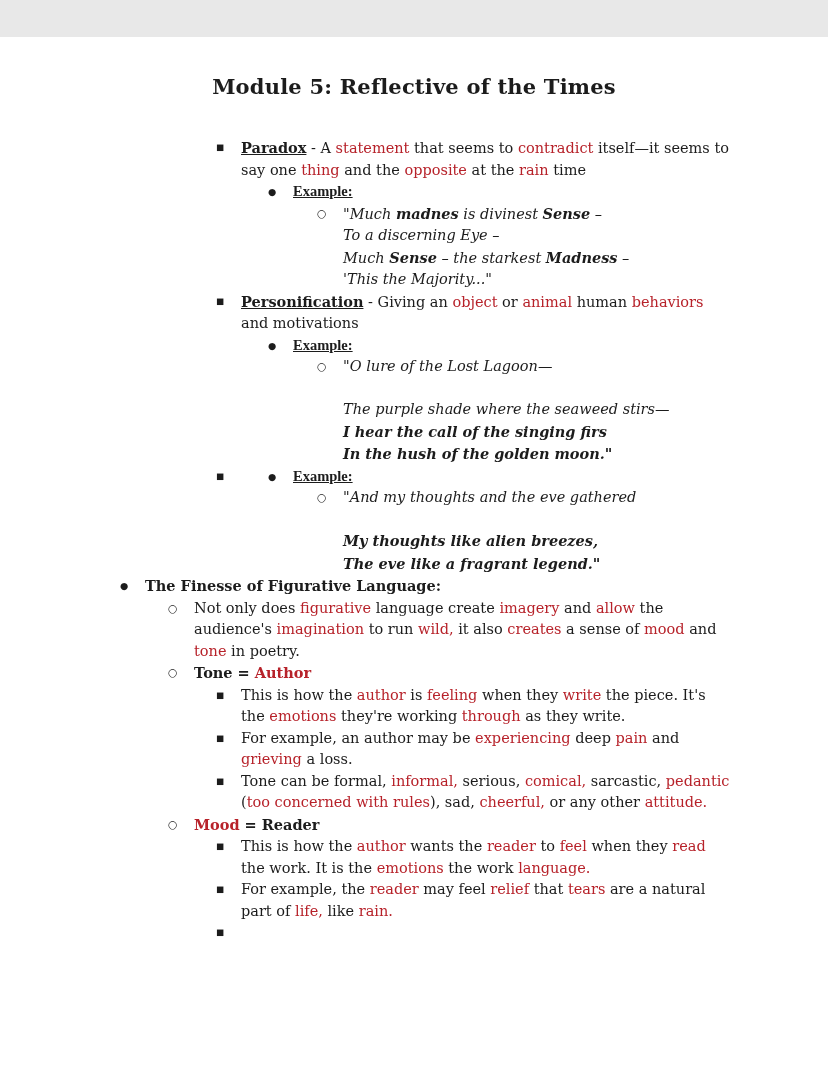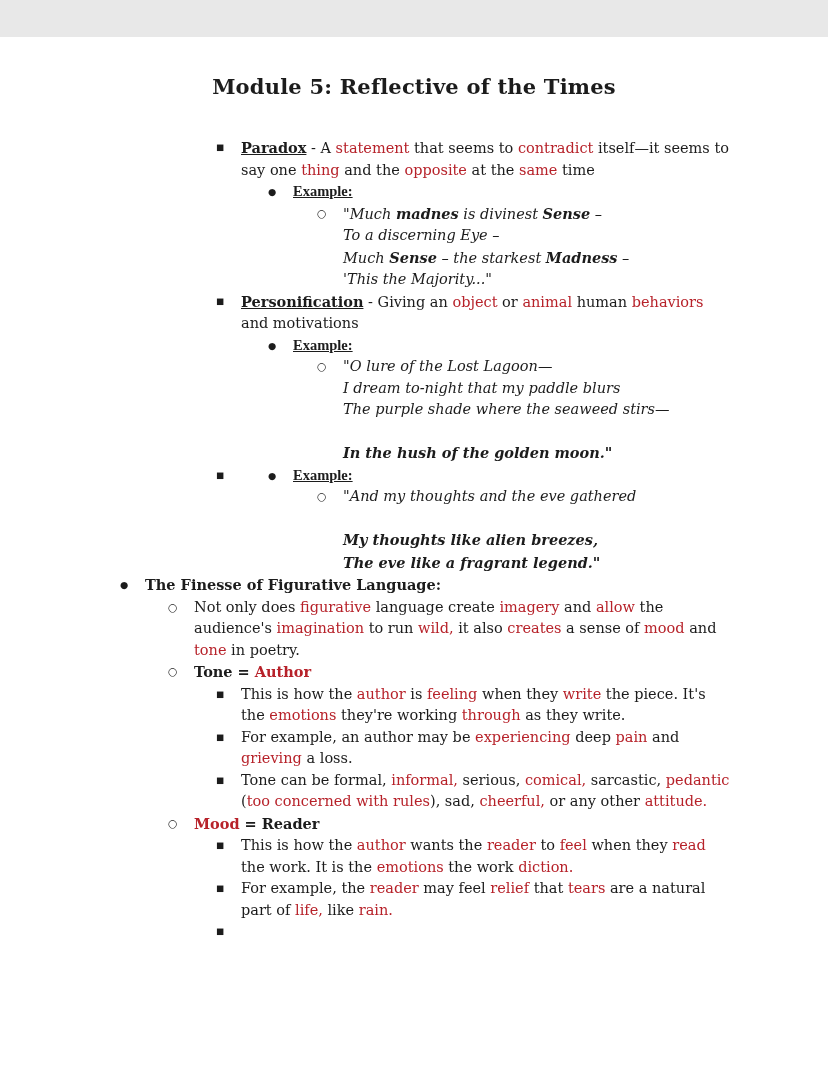--- a/index.html
+++ b/index.html
@@ -52,41 +52,41 @@
   .red { color: var(--accent-red, #b7222a); }
 </style>
 </head>
 <body>
 
 <div class="page" style="background: rgb(255, 255, 255); margin-top: 37px;">
   <h1 class="title">Module 5: Reflective of the Times</h1>
   <div class="doc" id="doc-body">
       <div class="item lvl3">
         <span class="bullet square">■</span>
-        <div class="text"><span class="b u">Paradox</span><span> - A </span><span class="red">statement</span><span> that seems to </span><span class="red">contradict</span><span> itself—it seems to say one </span><span class="red">thing</span><span> and the </span><span class="red">opposite</span><span> at the </span><span class="red">same</span><span> time</span></div>
+        <div class="text"><span class="b u">Paradox</span><span> - A </span><span class="red">statement</span><span> that seems to </span><span class="red">contradict</span><span> itself—it seems to say one </span><span class="red">thing</span><span> and the </span><span class="red">opposite</span><span> at the </span><span class="red">rain</span><span> time</span></div>
       </div>
       <div class="item lvl4">
         <span class="bullet disc">●</span>
         <div class="text"><span class="b u">Example:</span></div>
       </div>
       <div class="item lvl5">
         <span class="bullet circle">○</span>
         <div class="text"><span class="i">"Much </span><span class="b i">madnes</span><span class="i"> is divinest </span><span class="b i">Sense</span><span class="i"> –</span><br><span class="i">To a discerning Eye –</span><br><span class="i">Much </span><span class="b i">Sense</span><span class="i"> – the starkest </span><span class="b i">Madness</span><span class="i"> –</span><br><span class="i">'This the Majority..."</span></div>
       </div>
       <div class="item lvl3">
         <span class="bullet square">■</span>
         <div class="text"><span class="b u">Personification</span><span> - Giving an </span><span class="red">object</span><span> or </span><span class="red">animal</span><span> human </span><span class="red">behaviors</span><span> and motivations</span></div>
       </div>
       <div class="item lvl4">
         <span class="bullet disc">●</span>
         <div class="text"><span class="b u">Example:</span></div>
       </div>
       <div class="item lvl5">
         <span class="bullet circle">○</span>
-        <div class="text"><span class="i">"O lure of the Lost Lagoon—</span><br><span class="i">I dream to-night that my paddle blurs</span><br><span class="i">The purple shade where the seaweed stirs—</span><br><br><span class="b i">In the hush of the golden moon."</span></div>
+        <div class="text"><span class="i">"O lure of the Lost Lagoon—</span><br><br><span class="i">The purple shade where the seaweed stirs—</span><br><span class="b i">I hear the call of the singing firs</span><br><span class="b i">In the hush of the golden moon."</span></div>
       </div>
       <div class="item lvl3">
         <span class="bullet square">■</span>
       </div>
       <div class="item lvl4">
         <span class="bullet disc">●</span>
         <div class="text"><span class="b u">Example:</span></div>
       </div>
       <div class="item lvl5">
         <span class="bullet circle">○</span>
@@ -115,21 +115,21 @@
       <div class="item lvl3">
         <span class="bullet square">■</span>
         <div class="text"><span>Tone can be formal, </span><span class="red">informal,</span><span> serious, </span><span class="red">comical,</span><span> sarcastic, </span><span class="red">pedantic</span><span> (</span><span class="red">too concerned with rules</span><span>), sad, </span><span class="red">cheerful,</span><span> or any other </span><span class="red">attitude.</span></div>
       </div>
       <div class="item lvl2">
         <span class="bullet circle">○</span>
         <div class="text"><span class="b red">Mood</span><span class="b"> = Reader</span></div>
       </div>
       <div class="item lvl3">
         <span class="bullet square">■</span>
-        <div class="text"><span>This is how the </span><span class="red">author</span><span> wants the </span><span class="red">reader</span><span> to </span><span class="red">feel</span><span> when they </span><span class="red">read</span><span> the work. It is the </span><span class="red">emotions</span><span> the work </span><span class="red">diction.</span></div>
+        <div class="text"><span>This is how the </span><span class="red">author</span><span> wants the </span><span class="red">reader</span><span> to </span><span class="red">feel</span><span> when they </span><span class="red">read</span><span> the work. It is the </span><span class="red">emotions</span><span> the work </span><span class="red">language.</span></div>
       </div>
       <div class="item lvl3">
         <span class="bullet square">■</span>
         <div class="text"><span>For example, the </span><span class="red">reader</span><span> may feel </span><span class="red">relief</span><span> that </span><span class="red">tears</span><span> are a natural part of </span><span class="red">life,</span><span> like </span><span class="red">rain.</span></div>
       </div>
       <div class="item lvl3">
         <span class="bullet square">■</span>
       </div>
     </div>
 </div>

